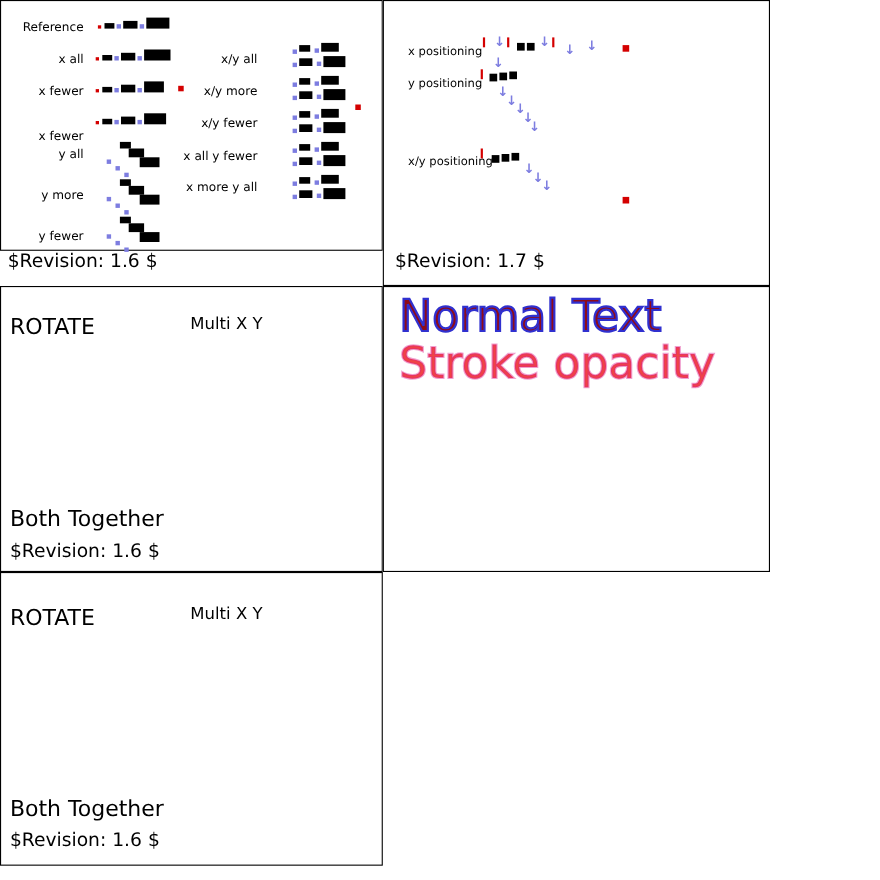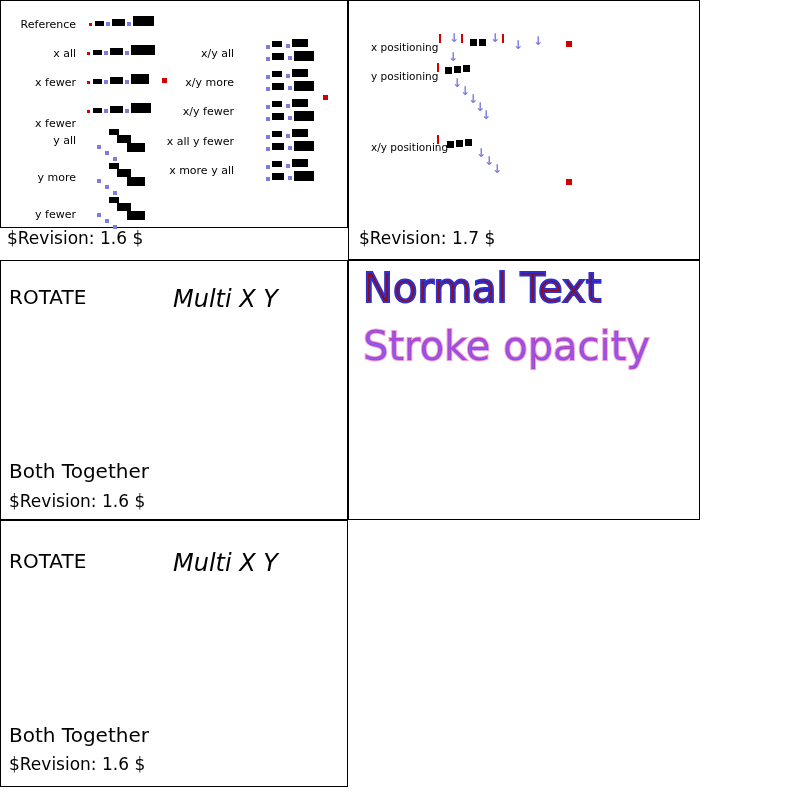--- a/index.html
+++ b/index.html
@@ -11,21 +11,21 @@
   .shp.k{background:#000;}
   .shp.b{background:#7d7de0;}
   .shp.r{background:#d40000;}
   .shp.rt{background:#d40000;}
   .shp.ba{color:#7d7de0;font-size:12px;line-height:1;font-weight:700;}
   .lblL{position:absolute;left:0;width:75px;text-align:right;font-size:11px;line-height:13px;}
   .lblR{position:absolute;left:100px;width:133px;text-align:right;font-size:11px;line-height:13px;}
   .lblB{position:absolute;left:22px;font-size:10.5px;line-height:12px;}
   .revision{position:absolute;font-size:17px;line-height:20px;}
   .p-title{position:absolute;left:8px;font-size:20px;}
-  .p-sub{position:absolute;left:172px;font-size:24px;font-style:italic;}
+  .p-sub{position:absolute;left:172px;font-size:15px;}
   .p-both{position:absolute;left:8px;font-size:20px;}
   #panel-rotate-1 .p-title,#panel-rotate-1 .p-sub{top:24px;}
   #panel-rotate-1 .p-both{top:198px;}
   #panel-rotate-1 .revision{left:8px;top:230px;}
   #panel-rotate-2 .p-title,#panel-rotate-2 .p-sub{top:28px;}
   #panel-rotate-2 .p-both{top:202px;}
   #panel-rotate-2 .revision{left:8px;top:233px;}
   #panel-tspan .revision{left:6px;top:227px;}
   #panel-textpos .revision{left:10px;top:227px;text-align:right;}
   #panel-opacity .revision{left:12px;top:229px;}
@@ -182,21 +182,21 @@
   <section class="panel" id="panel-rotate-1" style="left:0;top:260px;width:348px;height:260px">
     <div class="p-title">ROTATE</div>
     <div class="p-sub">Multi X Y</div>
     <div class="p-both">Both Together</div>
     <div class="revision">$Revision: 1.6 $</div>
   </section>
 
   <section class="panel" id="panel-opacity" style="left:348px;top:260px;width:352px;height:260px">
     <div class="biglines">
       <div class="bigline" style="color: rgb(142, 11, 24); -webkit-text-stroke: 2px rgb(48, 48, 207);">Normal Text</div>
-      <div class="bigline" style="color: #8b5cf6; margin-top: 15px; -webkit-text-stroke: 2px rgba(220, 30, 140, 0.42);">Stroke opacity</div>
+      <div class="bigline" style="color: #ef4444; -webkit-text-stroke: 2px rgba(220, 30, 140, 0.42);">Stroke opacity</div>
     </div>
   </section>
 
   <section class="panel" id="panel-rotate-2" style="left:0;top:520px;width:348px;height:267px">
     <div class="p-title">ROTATE</div>
     <div class="p-sub">Multi X Y</div>
     <div class="p-both">Both Together</div>
     <div class="revision">$Revision: 1.6 $</div>
   </section>
 

